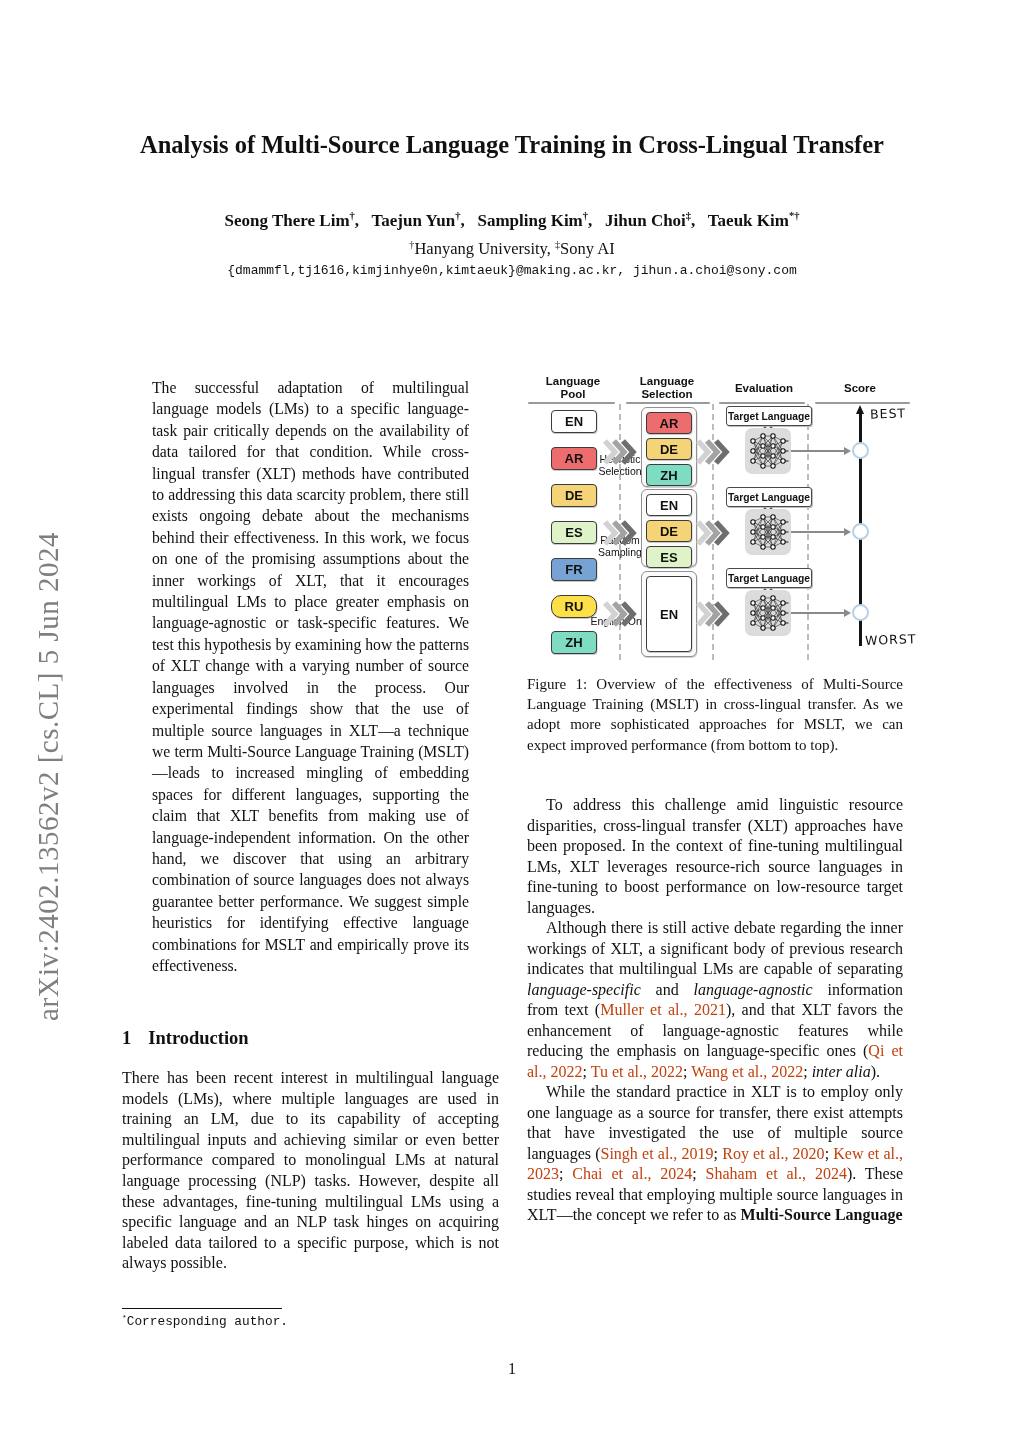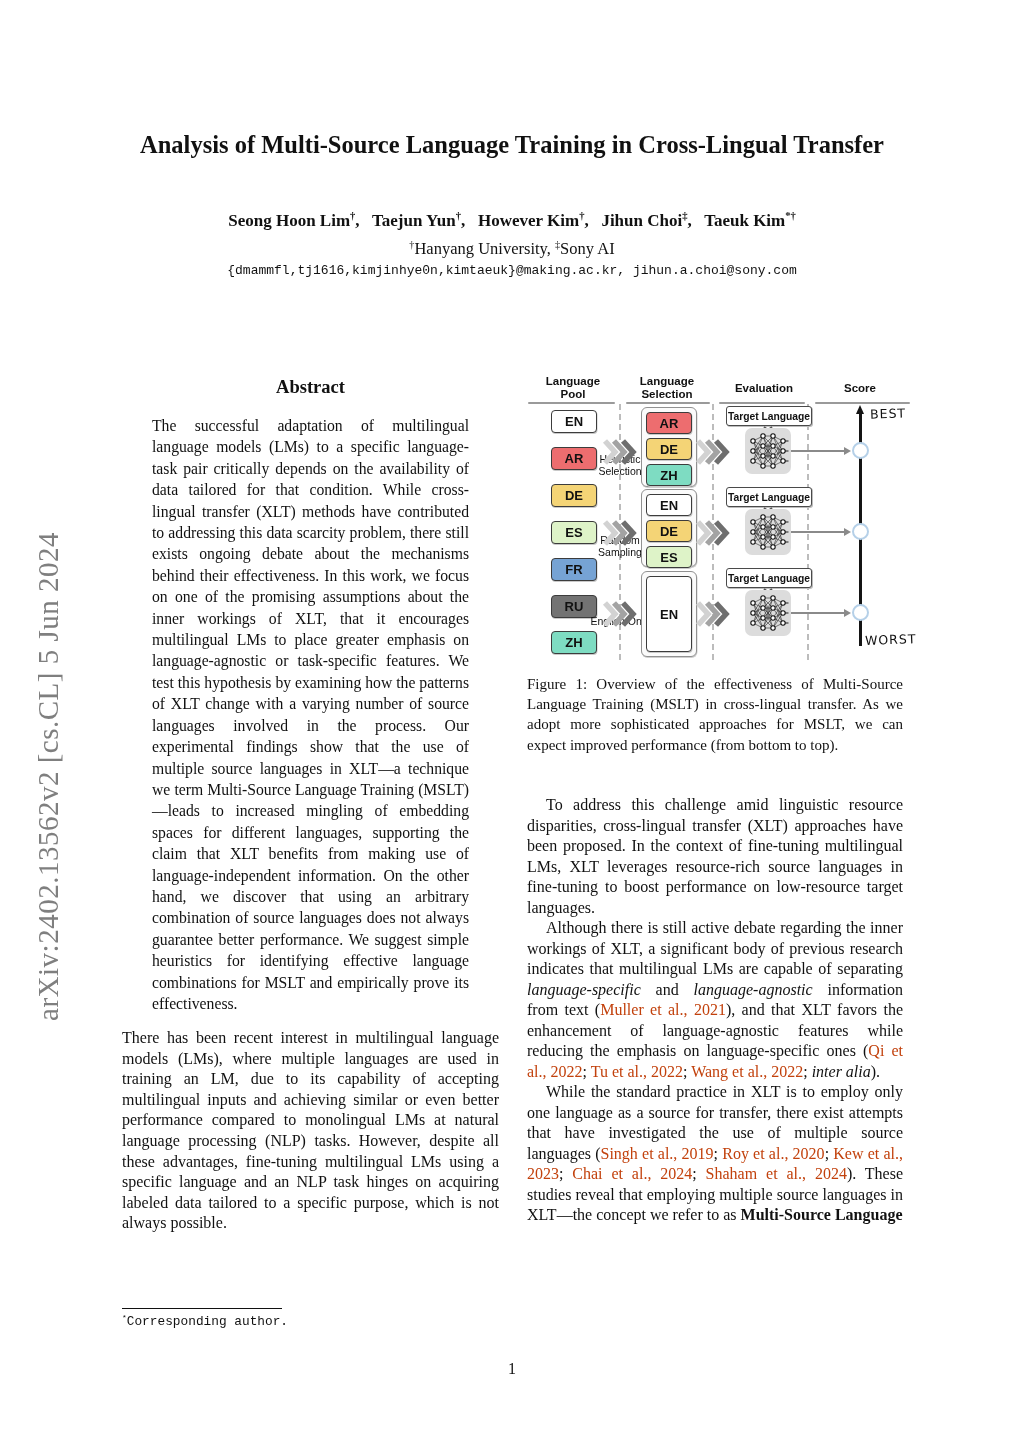--- a/index.html
+++ b/index.html
@@ -84,30 +84,32 @@
   .h-arrow::after{content:"";position:absolute;right:-6px;top:-3.4px;width:0;height:0;
     border-left:7px solid #8a8a8a;border-top:4.2px solid transparent;
     border-bottom:4.2px solid transparent;}
 </style>
 </head>
 <body>
 
 <div class="arxiv-banner">arXiv:2402.13562v2  [cs.CL]  5 Jun 2024</div>
 
 <div class="paper-title">Analysis of Multi-Source Language Training in Cross-Lingual Transfer</div>
-<div class="author-line"><span><span>Seong Hoon Lim</span><sup>†</sup></span><span>,  </span><span><span>Taejun Yun</span><sup>†</sup></span><span>,  </span><span><span>However Kim</span><sup>†</sup></span><span>,  </span><span><span>Jihun Choi</span><sup>‡</sup></span><span>,  </span><span><span>Taeuk Kim</span><sup>*†</sup></span></div>
+<div class="author-line"><span><span>Seong There Lim</span><sup>†</sup></span><span>,  </span><span><span>Taejun Yun</span><sup>†</sup></span><span>,  </span><span><span>Sampling Kim</span><sup>†</sup></span><span>,  </span><span><span>Jihun Choi</span><sup>‡</sup></span><span>,  </span><span><span>Taeuk Kim</span><sup>*†</sup></span></div>
 <div class="affiliation"><sup>†</sup><span>Hanyang University, </span><sup>‡</sup><span>Sony AI</span></div>
 <div class="emails">{dmammfl,tj1616,kimjinhye0n,kimtaeuk}@making.ac.kr, jihun.a.choi@sony.com</div>
 
 <div class="abstract-wrap">
-  <div class="abstract-heading">Abstract</div>
   <div class="abstract-body">The successful adaptation of multilingual language models (LMs) to a specific language-task pair critically depends on the availability of data tailored for that condition. While cross-lingual transfer (XLT) methods have contributed to addressing this data scarcity problem, there still exists ongoing debate about the mechanisms behind their effectiveness. In this work, we focus on one of the promising assumptions about the inner workings of XLT, that it encourages multilingual LMs to place greater emphasis on language-agnostic or task-specific features. We test this hypothesis by examining how the patterns of XLT change with a varying number of source languages involved in the process. Our experimental findings show that the use of multiple source languages in XLT—a technique we term Multi-Source Language Training (MSLT)—leads to increased mingling of embedding spaces for different languages, supporting the claim that XLT benefits from making use of language-independent information. On the other hand, we discover that using an arbitrary combination of source languages does not always guarantee better performance. We suggest simple heuristics for identifying effective language combinations for MSLT and empirically prove its effectiveness.</div>
 </div>
 
 <div class="intro-wrap">
+  <div class="section-heading">
+    <span class="sec-num">1</span><span>Introduction</span>
+  </div>
   <p class="body-par">There has been recent interest in multilingual language models (LMs), where multiple languages are used in training an LM, due to its capability of accepting multilingual inputs and achieving similar or even better performance compared to monolingual LMs at natural language processing (NLP) tasks. However, despite all these advantages, fine-tuning multilingual LMs using a specific language and an NLP task hinges on acquiring labeled data tailored to a specific purpose, which is not always possible.</p>
 </div>
 
 <div class="footnote">
   <div class="footnote-rule"></div>
   <span><sup>*</sup><span>Corresponding author.</span></span>
 </div>
 
 <div class="page-number">1</div>
 
@@ -124,21 +126,21 @@
 
   <div class="fig-dash" style="left:92px;"></div>
   <div class="fig-dash" style="left:185px;"></div>
   <div class="fig-dash" style="left:280px;"></div>
 
   <div class="pool-box lang-box" style="top: 37px; background: rgb(255, 255, 255);">EN</div>
   <div class="pool-box lang-box" style="top: 74px; background: rgb(237, 109, 111);">AR</div>
   <div class="pool-box lang-box" style="top: 111px; background: rgb(244, 212, 118);">DE</div>
   <div class="pool-box lang-box" style="top: 148px; background: rgb(222, 243, 200);">ES</div>
   <div class="pool-box lang-box" style="top: 185px; background: rgb(118, 163, 212); text-align: center;">FR</div>
-  <div class="pool-box lang-box" style="top: 222px; background: #737373;">RU</div>
+  <div class="pool-box lang-box" style="top: 222px; background: #fde047; border-radius: 10px;">RU</div>
   <div class="pool-box lang-box" style="top: 258px; background: rgb(126, 220, 194);">ZH</div>
 
   <div class="method-label" style="top:40px;">Heuristic Selection</div>
   <div class="method-label" style="top:121px;">Random Sampling</div>
   <div class="method-label" style="top:202px;">English Only</div>
 
   <svg class="chevron" style="left:75px;top:66px;" width="36" height="26" viewBox="0 0 36 26">
       <path d="M3 2 L13 13 L3 24" stroke="#d2d2d2" stroke-width="5.5" fill="none"></path>
       <path d="M12 2 L22 13 L12 24" stroke="#a3a3a3" stroke-width="5.5" fill="none"></path>
       <path d="M21 2 L31 13 L21 24" stroke="#6e6e6e" stroke-width="5.5" fill="none"></path>

